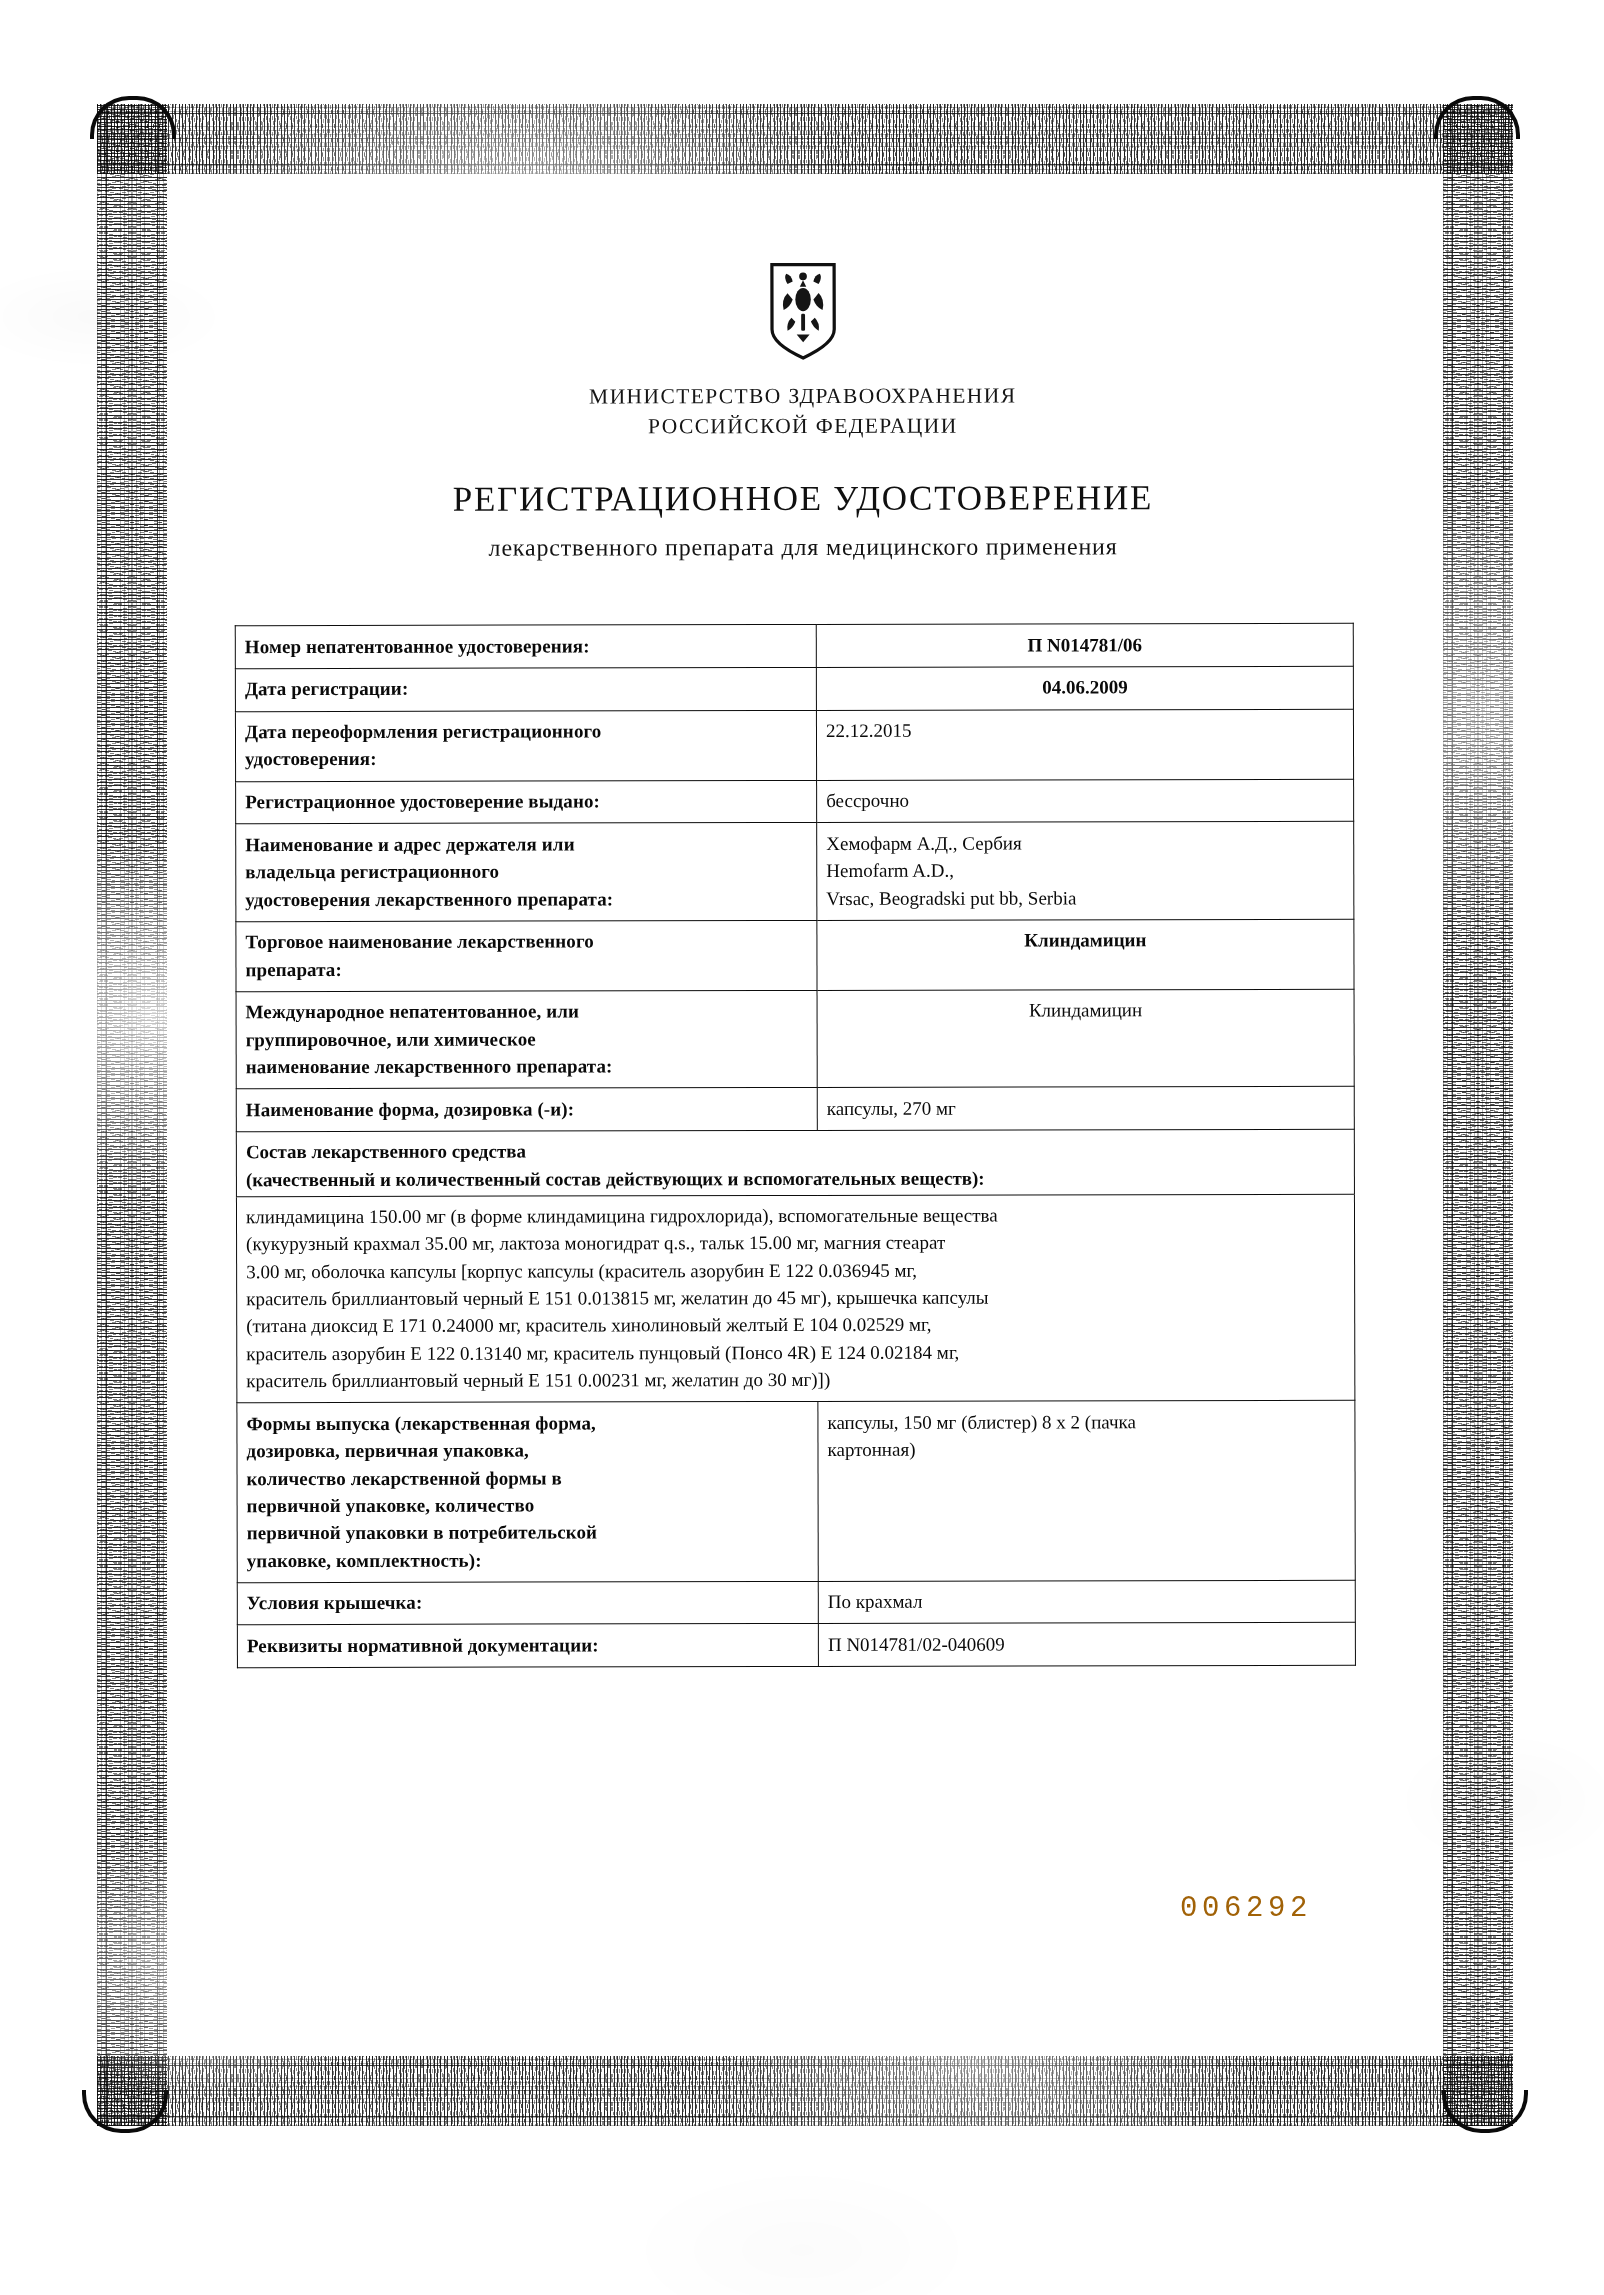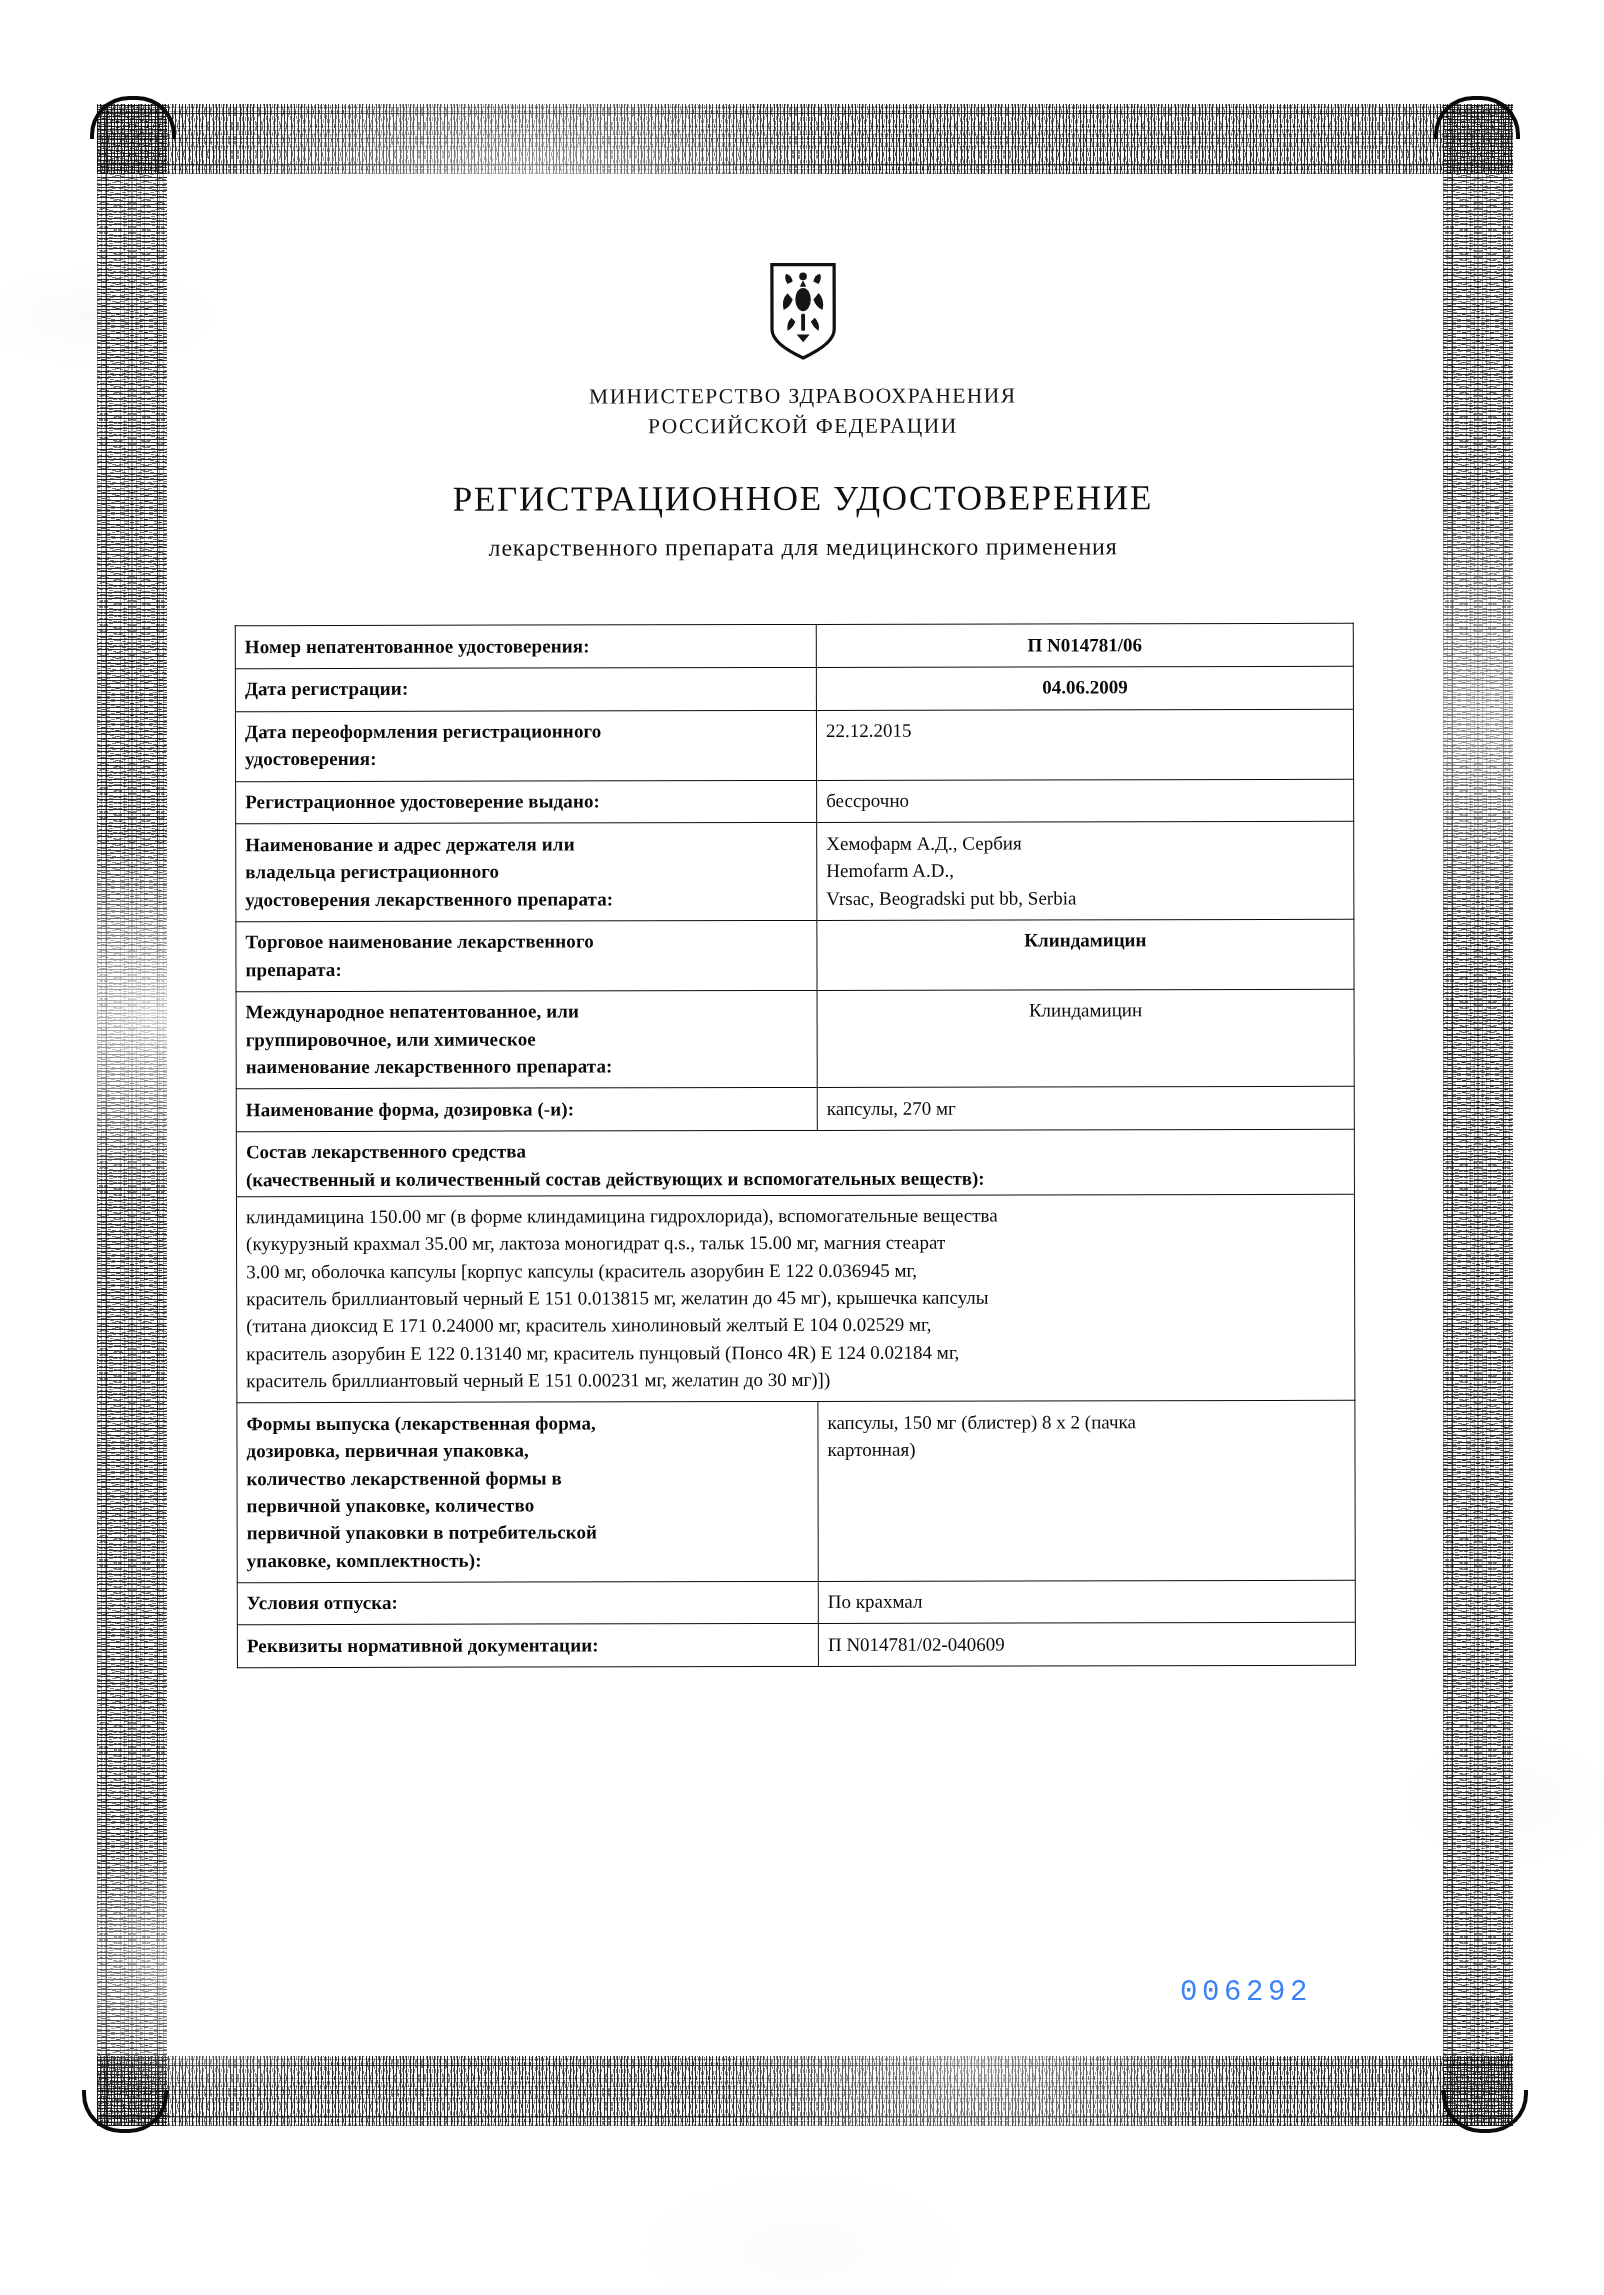--- a/index.html
+++ b/index.html
@@ -127,23 +127,23 @@
   td.val{font-weight:normal;}
   td.val.ctr{text-align:center;}
   td.val.bold{font-weight:bold;}
   td.full{font-weight:bold;}
   td.comp{font-weight:normal;border-top:none;padding-top:2.6px;}
   td.full.comphead{border-bottom:none;padding-bottom:2.6px;}
   .cline{display:block;}
 
   
   #serial{
-    position:absolute;left:1180px;top:1929px;
+    position:absolute;left:1180px;top:1845px;
     font-family:"Liberation Mono","DejaVu Sans Mono",monospace;
-    font-size:29px;letter-spacing:4.6px;color:#3b82f6;
+    font-size:29px;letter-spacing:4.6px;color:#a16207;
   }
 
   
   #content{transform:rotate(-0.12deg);transform-origin:50% 0;}
 </style>
 </head>
 <body>
 
 <div id="page">
 
@@ -278,21 +278,21 @@
             <span class="cline">первичной упаковки в потребительской</span>
             <span class="cline">упаковке, комплектность):</span>
           </td>
           <td class="val">
             <span class="cline">капсулы, 150 мг (блистер) 8 х 2 (пачка</span>
             <span class="cline">картонная)</span>
           </td>
         </tr>
 
         <tr>
-          <td class="lbl">Условия отпуска:</td>
+          <td class="lbl">Условия крышечка:</td>
           <td class="val">По крахмал</td>
         </tr>
 
         <tr>
           <td class="lbl">Реквизиты нормативной документации:</td>
           <td class="val">П N014781/02-040609</td>
         </tr>
 
       </tbody>
     </table>

